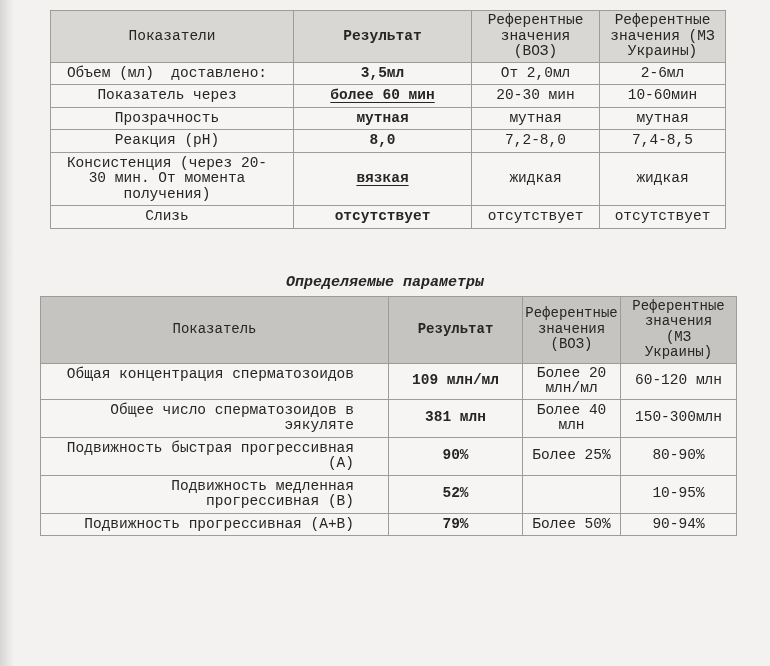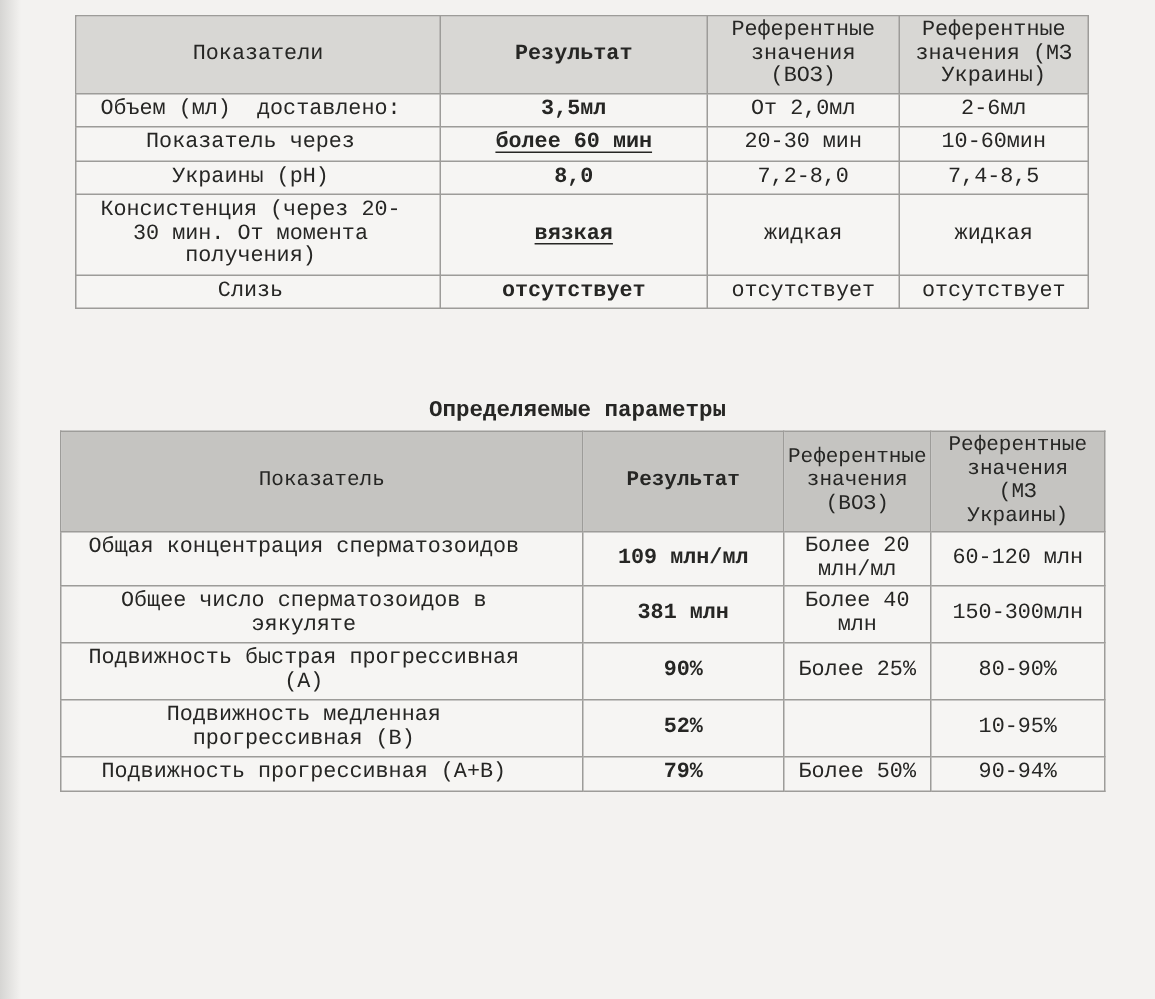--- a/index.html
+++ b/index.html
@@ -44,32 +44,33 @@
   .t1 { margin: 10px 0 0 50px; width: 675px; }
   .t1 th { background: #d8d7d4; height: 42px; }
   .t1 td.c1 {
     text-align: center;
     vertical-align: top;
     padding: 3px 24px 3px 14px;
   }
   tr.r-tall td { height: 40px; }
   
   .sec-title {
-    margin-top: 59px;
+    margin-top: 45px;
     width: 770px;
     text-align: center;
     font-weight: bold;
     font-size: 15px;
+    font-style: italic;
   }
   
   .t2 { margin: 5px 0 0 40px; width: 696px; }
   .t2 th { background: #c5c4c1; height: 60px; font-size: 14px; padding: 2px; }
   .t2 th.pad { padding: 2px 10px; }
   .t2 td.c1 {
-    text-align: center;
+    text-align: right;
     vertical-align: top;
     padding: 3px 34px 3px 10px;
   }
   
   th.bold, td.res { font-weight: bold; }
   .u { text-decoration: underline; text-underline-offset: 3px; }
 </style>
 </head>
 <body>
 
@@ -97,21 +98,27 @@
         <td>От 2,0мл</td>
         <td>2-6мл</td>
       </tr>
       <tr>
         <td class="c1">Показатель через</td>
         <td class="res u">более 60 мин</td>
         <td>20-30 мин</td>
         <td>10-60мин</td>
       </tr>
       <tr>
-        <td class="c1">Украины (pH)</td>
+        <td class="c1">Прозрачность</td>
+        <td class="res">мутная</td>
+        <td>мутная</td>
+        <td>мутная</td>
+      </tr>
+      <tr>
+        <td class="c1">Реакция (pH)</td>
         <td class="res">8,0</td>
         <td>7,2-8,0</td>
         <td>7,4-8,5</td>
       </tr>
       <tr>
         <td class="c1">Консистенция (через 20-30 мин. От момента получения)</td>
         <td class="res u">вязкая</td>
         <td>жидкая</td>
         <td>жидкая</td>
       </tr>

